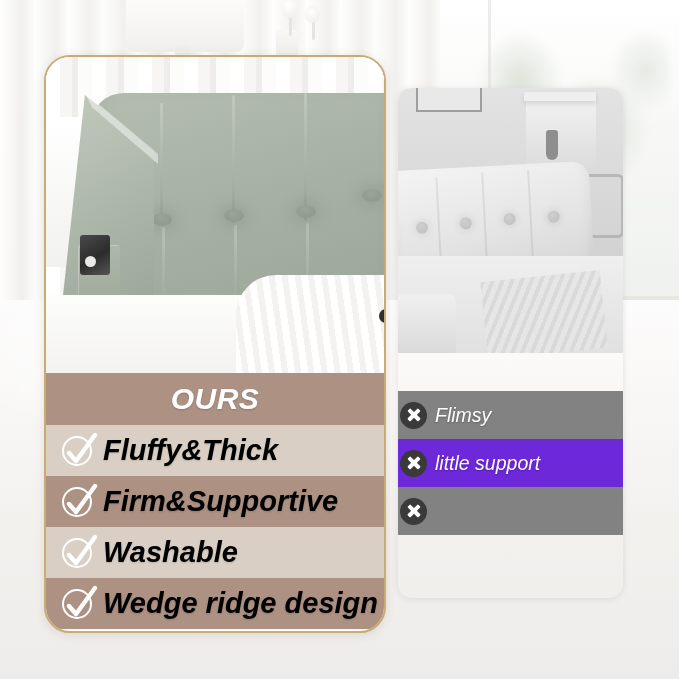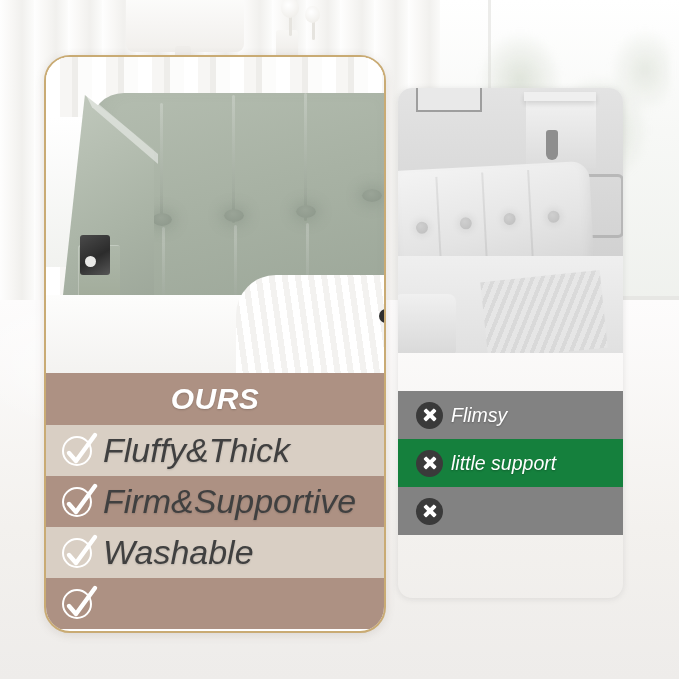--- a/index.html
+++ b/index.html
@@ -183,25 +183,25 @@
     text-shadow: 0 1px 2px rgba(0,0,0,.18);
   }
 
   .others-rows {
     position: absolute; left: 0; top: 303px; width: 100%;
   }
   .o-row {
     height: 48px;
     display: flex;
     align-items: center;
-    padding-left: 18px;
+    padding-left: 2px;
     gap: 8px;
   }
   .o-row.dark  { background: #828282; }
-  .o-row.light { background: #15803d; }
+  .o-row.light { background: #6d28d9; }
 
   .x-icon {
     flex: 0 0 auto;
     width: 27px; height: 27px;
     border-radius: 50%;
     background: #3a3a3a;
     position: relative;
   }
   .x-icon::before, .x-icon::after {
     content: "";
@@ -349,24 +349,24 @@
   .check-icon {
     flex: 0 0 auto;
     position: relative;
     width: 30px; height: 30px;
     border: 2.6px solid #ffffff;
     border-radius: 50%;
   }
   .check-icon svg { position: absolute; left: -5px; top: -8px; overflow: visible; }
 
   .u-label {
-    color: #404040;
+    color: #000000;
     font-style: italic;
-    font-size: 34px;
-    font-weight: 400;
+    font-size: 29px;
+    font-weight: 700;
     white-space: nowrap;
     text-shadow: 0 1px 2px rgba(0,0,0,.15);
   }
 </style>
 </head>
 <body>
 
 <div id="scene">
 
   <div class="bg-wall"></div>
@@ -495,18 +495,19 @@
         </span>
         <span class="u-label">Washable</span>
       </div>
 
       <div class="u-row dark">
         <span class="check-icon">
           <svg width="44" height="44" viewBox="0 0 44 44" fill="none" aria-hidden="true">
             <path d="M10 23 L17 31 L36 5" stroke="#ffffff" stroke-width="4.4" stroke-linecap="round" stroke-linejoin="round"></path>
           </svg>
         </span>
+        <span class="u-label">Wedge ridge design</span>
       </div>
 
     </div>
   </div>
 
 </div>
 
 </body></html>

